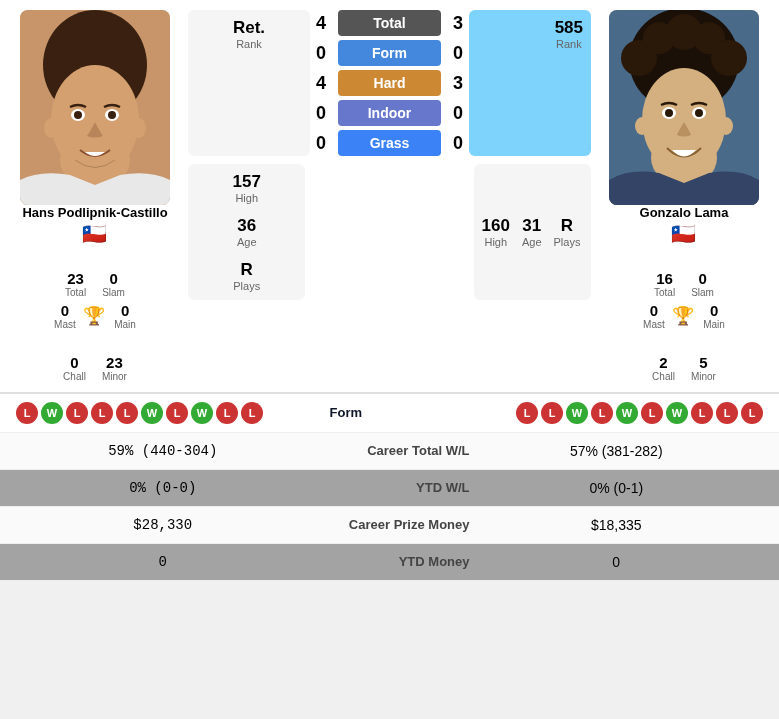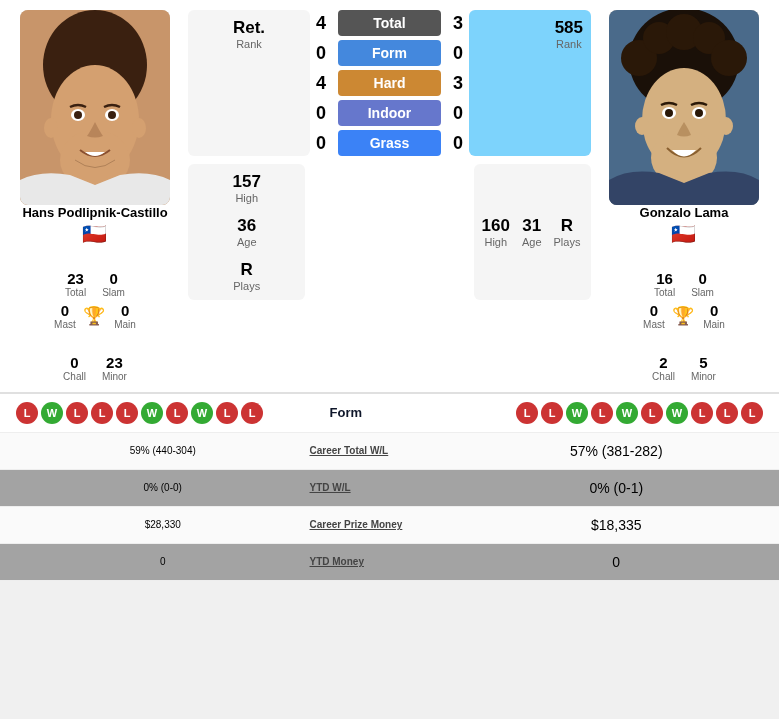--- a/index.html
+++ b/index.html
@@ -166,29 +166,29 @@
       display: flex;
       align-items: center;
       padding: 10px 16px;
       border-bottom: 1px solid #eee;
       background: #a3a3a3;
     }
     .stats-row:nth-child(odd) { background: #fafafa; }
     .stats-left {
       flex: 1;
       text-align: center;
-      font-size: 10px;
+      font-size: 14px;
+      font-family: Liberation Mono, monospace;
     }
     .stats-center {
       width: 160px;
-      text-align: left;
-      font-size: 10px;
+      text-align: right;
+      font-size: 13px;
       font-weight: bold;
       color: #444;
-      text-decoration: underline;
     }
     .stats-right {
       flex: 1;
       text-align: center;
       font-size: 14px;
     }
   </style>
 </head>
 <body>
 

